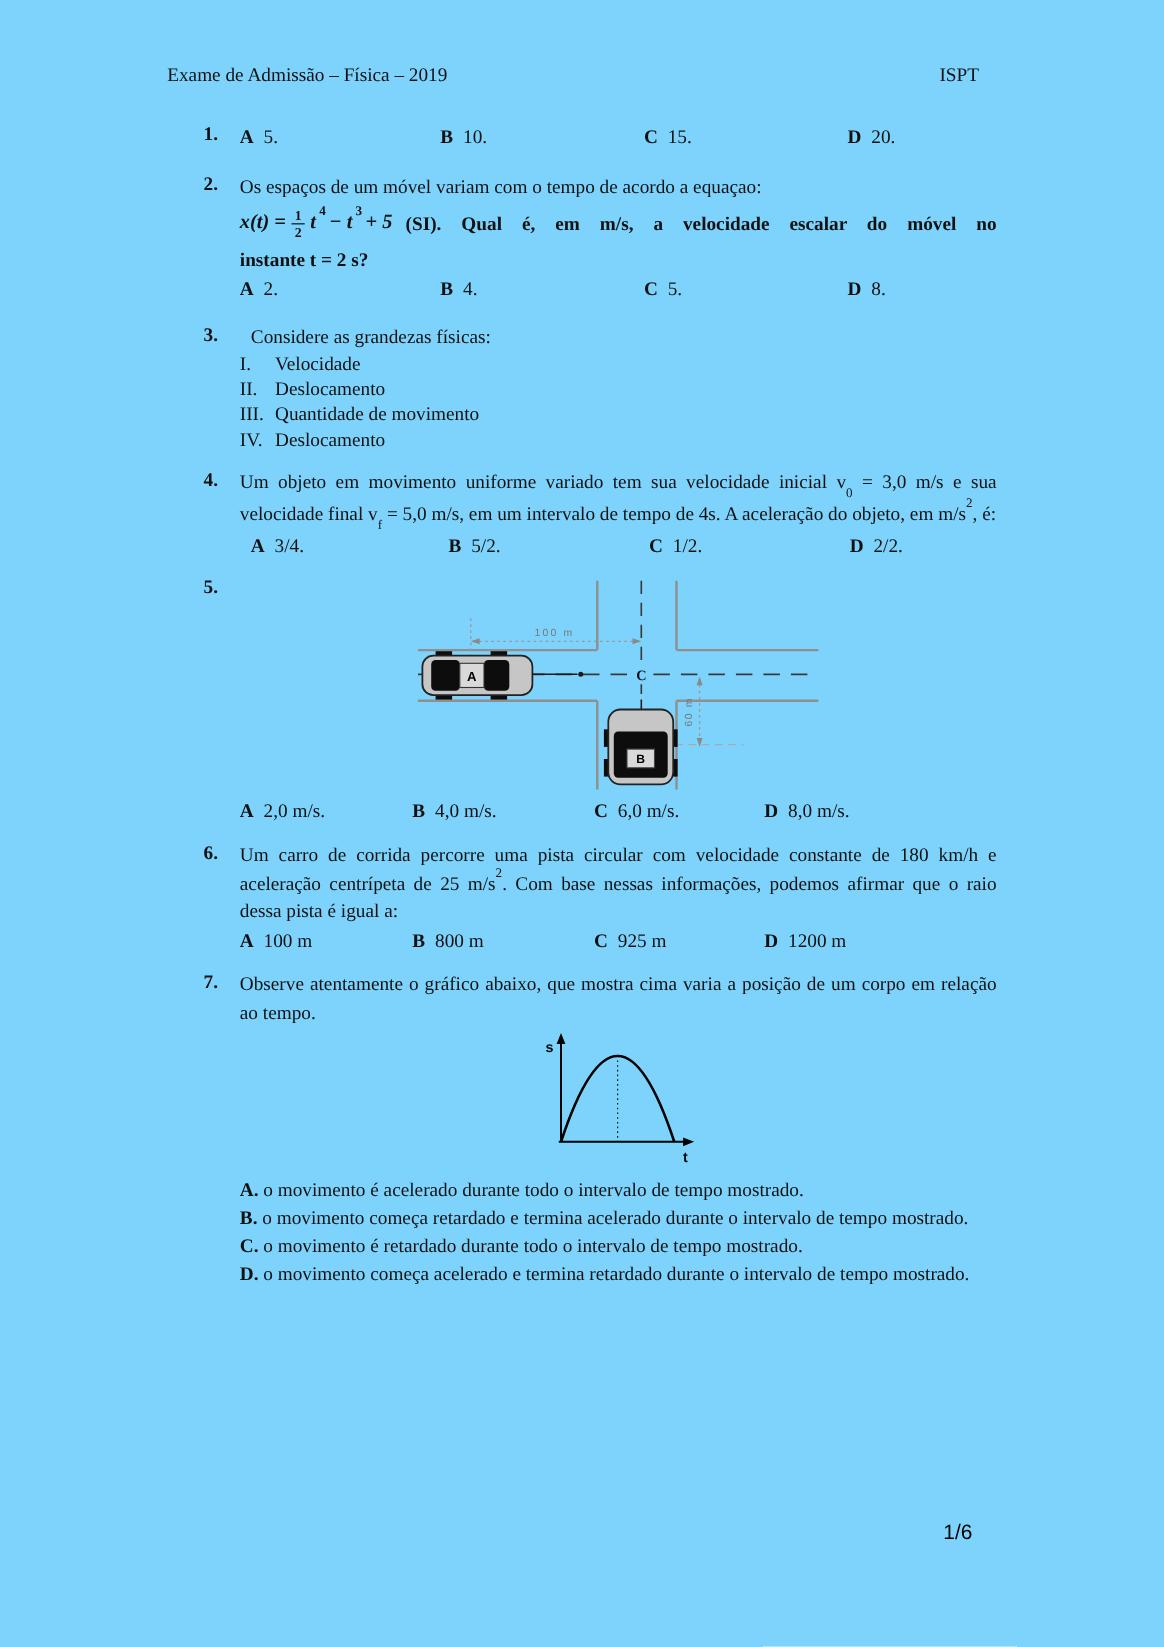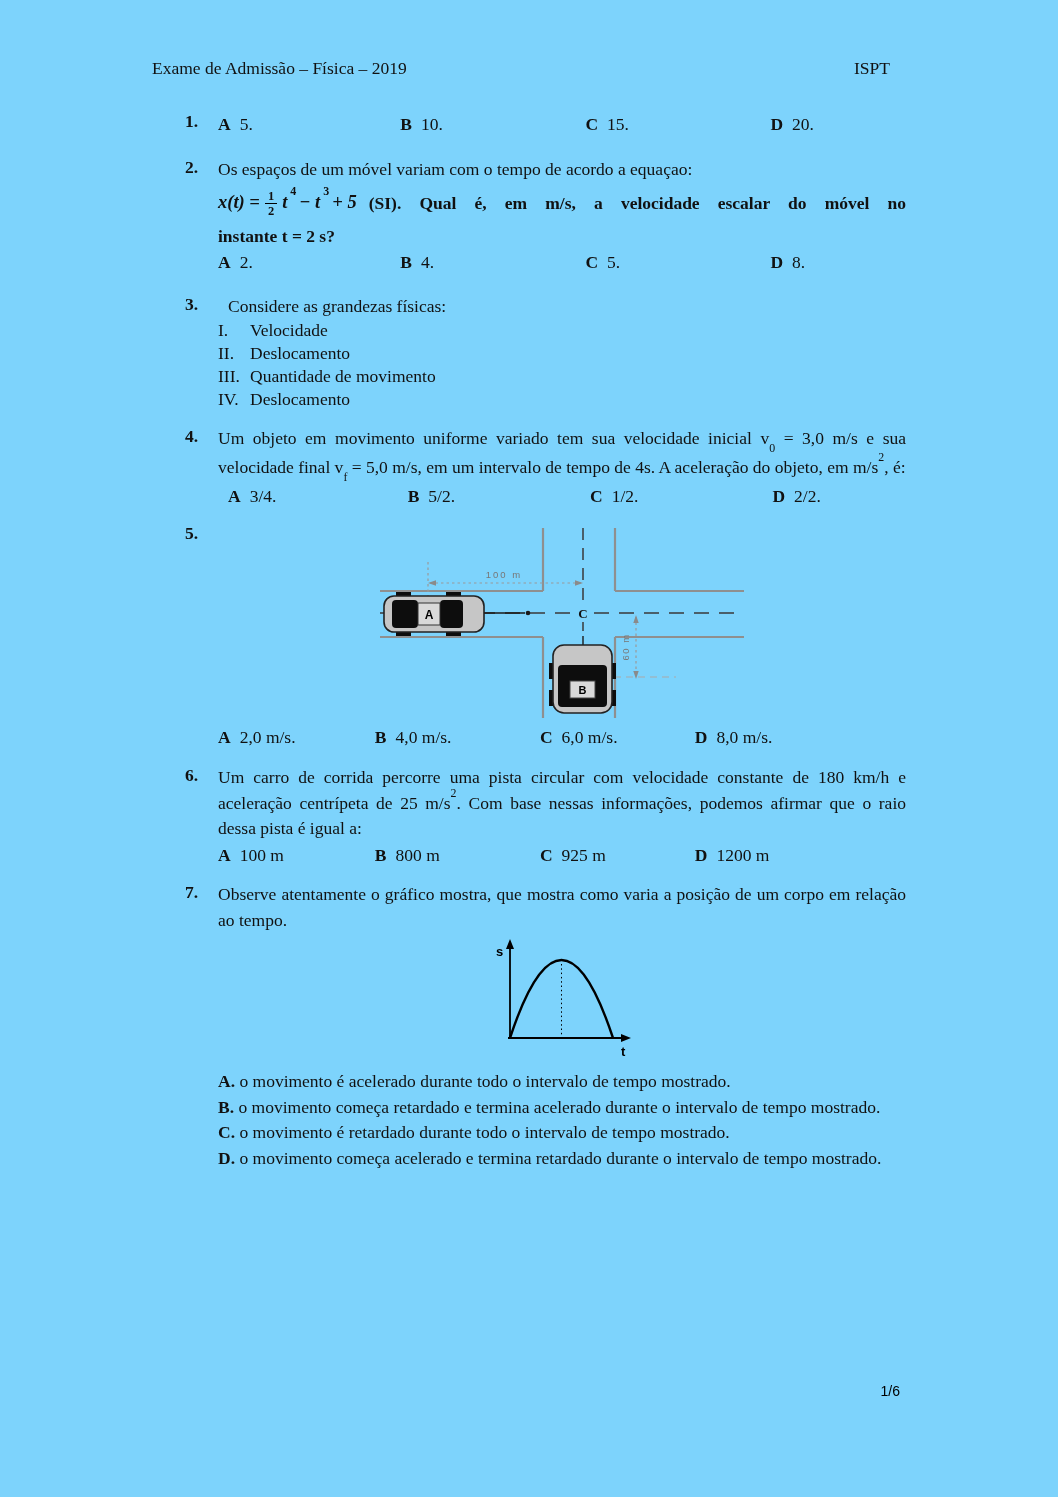--- a/index.html
+++ b/index.html
@@ -33,21 +33,21 @@
   .eq sup{font-size:12px;position:relative;top:-0.5em;font-style:normal;}
   .si{flex:1;text-align:justify;text-align-last:justify;font-weight:700;}
   
   .rrow{line-height:1.31;}
   .roman{display:inline-block;width:32px;}
   
   .figwrap{margin:3px 0 2px 160px;}
   .graphwrap{margin:5px 0 2px 277px;}
   svg text{font-family:"Liberation Sans",sans-serif;}
   svg text.serifc{font-family:"Liberation Serif",serif;}
-  .pagenum{position:absolute;top:1383px;right:158px;font-family:"Liberation Sans",sans-serif;font-size:14px;color:#000;}
+  .pagenum{position:absolute;top:1383px;right:174px;font-family:"Liberation Sans",sans-serif;font-size:19px;color:#000;}
 </style>
 </head>
 <body>
 
 <div class="page">
 
   <div class="header">
     <span>Exame de Admissão – Física – 2019</span>
     <span>ISPT</span>
   </div>
@@ -211,21 +211,21 @@
           <span class="opt"><b>B</b><span>800 m</span></span>
           <span class="opt"><b>C</b><span>925 m</span></span>
           <span class="opt"><b>D</b><span>1200 m</span></span>
         </div>
       </div>
     </section>
 
     <section class="question">
       <div class="qnum">7.</div>
       <div class="qbody">
-        <p class="jp">Observe atentamente o gráfico mostra, que mostra como varia a posição de um corpo em relação ao tempo.</p>
+        <p class="jp">Observe atentamente o gráfico abaixo, que mostra cima varia a posição de um corpo em relação ao tempo.</p>
         <div class="graphwrap">
           <svg width="140" height="124" viewBox="0 0 140 124">
             <line x1="15" y1="100" x2="15" y2="8" stroke="#000" stroke-width="1.8"></line>
             <polygon points="11,11 15,1 19,11" fill="#000"></polygon>
             <line x1="13" y1="100" x2="128" y2="100" stroke="#000" stroke-width="1.8"></line>
             <polygon points="126,96 136,100 126,104" fill="#000"></polygon>
             <path d="M 15 100 Q 66.5 -56 118 100" fill="none" stroke="#000" stroke-width="2.4"></path>
             <line x1="66.5" y1="26" x2="66.5" y2="100" stroke="#000" stroke-width="1" stroke-dasharray="1.5 2.8"></line>
             <text x="1" y="18" font-size="13" font-weight="bold">s</text>
             <text x="126" y="118" font-size="13" font-weight="bold">t</text>

